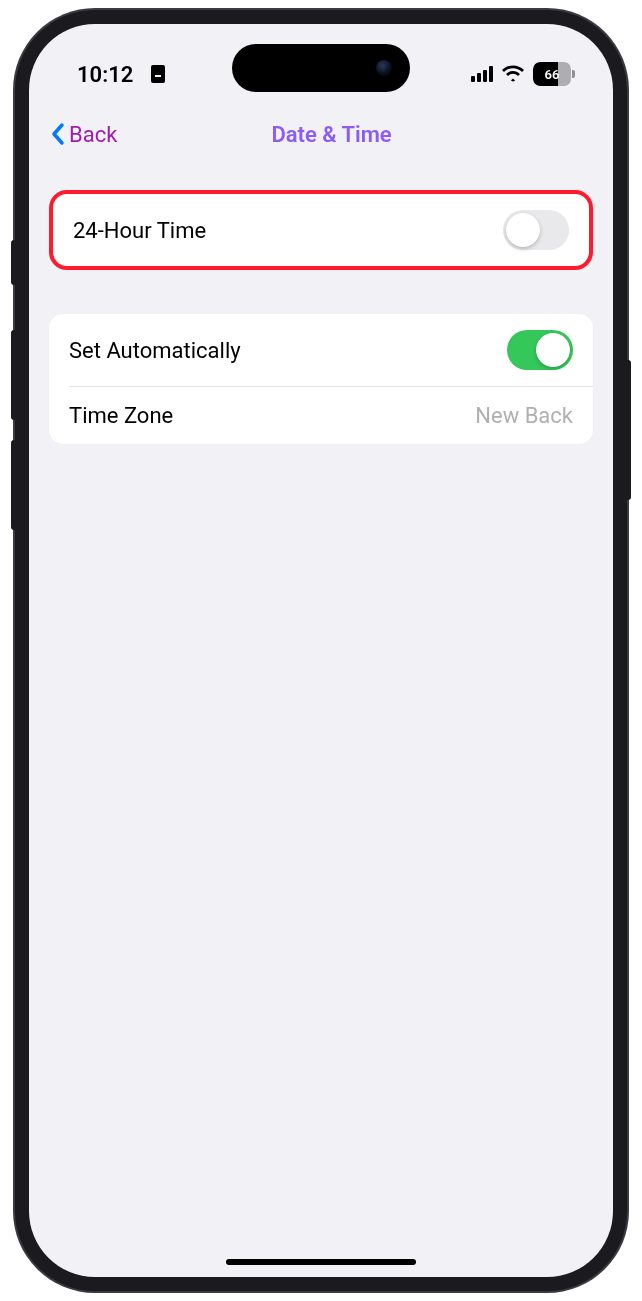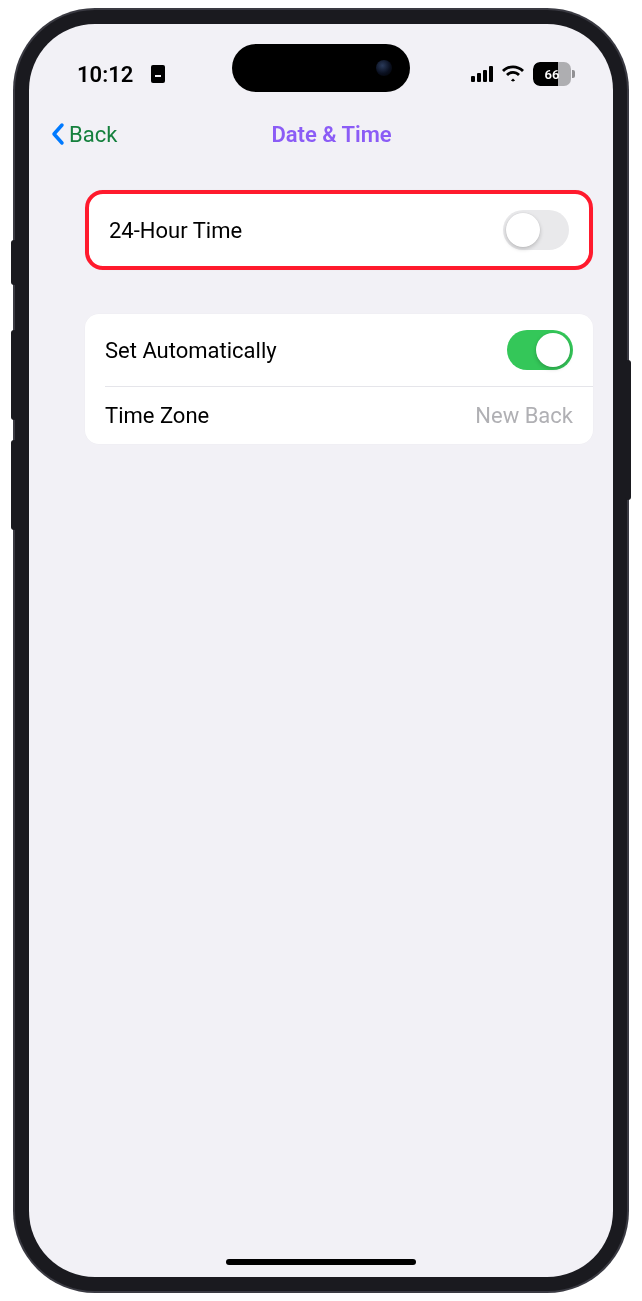--- a/index.html
+++ b/index.html
@@ -141,39 +141,39 @@
       align-items: center;
       justify-content: center;
       position: relative;
       padding: 0 22px;
     }
     .back-btn {
       position: absolute;
       left: 20px;
       display: flex;
       align-items: center;
-      color: #15803d;
+      color: #a21caf;
       font-size: 22px;
       gap: 2px;
       cursor: pointer;
     }
     .back-chevron {
       width: 18px;
       height: 28px;
       display: inline-flex;
       align-items: center;
       justify-content: center;
     }
     .nav-title {
       font-size: 22px;
       font-weight: 600;
       color: #8b5cf6;
       margin-left: 21px;
     }
-    .content { padding: 26px 20px 0 20px; margin-left: 36px; }
+    .content { padding: 26px 20px 0 20px; }
     .group {
       background: #fff;
       border-radius: 14px;
       overflow: hidden;
       margin-bottom: 44px;
       box-shadow: 0 0 0 0.5px rgba(0,0,0,0.02);
     }
     .group.highlighted {
       border: 4px solid #ff1a2d;
       border-radius: 18px;

